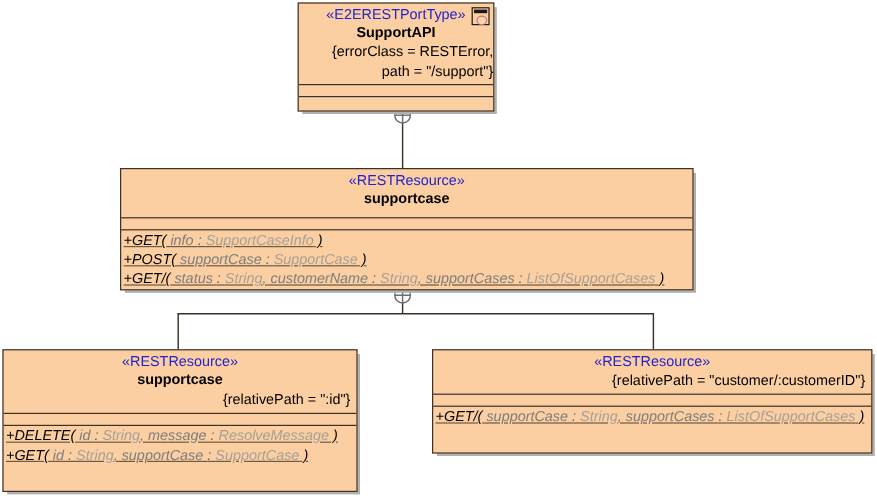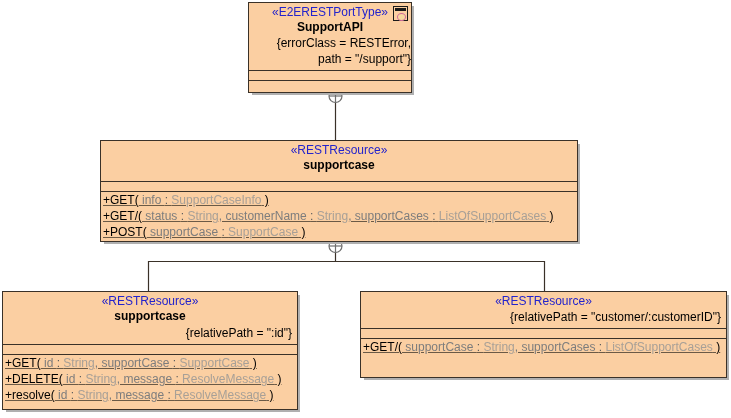--- a/index.html
+++ b/index.html
@@ -55,21 +55,21 @@
   .props{
     display:block;
     text-align:right;
     font-size:12px;
     line-height:16px;
     color:#000;
     padding-left:1px;
     white-space:nowrap;
   }
   .sep{border-top:1px solid #3a3128;}
-  .compartment{padding:0;}
+  .compartment{padding:0;font-style:italic;}
   .compartment.empty{height:9px;}
   .op{
     font-size:12px;
     line-height:16px;
     color:#000;
     white-space:nowrap;
     padding-left:2px;
     border-bottom:0;
   }
   .op .u{
@@ -151,47 +151,44 @@
       <span class="cname">supportcase</span>
     </div>
 
     <div class="sep compartment empty"></div>
 
     <div class="sep compartment">
       <div class="op oprow">
         <span class="u"><span class="nm">+GET(</span><span class="pn"> info </span><span class="pp">: </span><span class="ty">SupportCaseInfo</span><span class="nm"> )</span></span>
       </div>
       <div class="op oprow">
+        <span class="u"><span class="nm">+POST(</span><span class="pn"> supportCase </span><span class="pp">: </span><span class="ty">SupportCase</span><span class="nm"> )</span></span>
+      </div>
+      <div class="op oprow">
         <span class="u"><span class="nm">+GET/(</span><span class="pn"> status </span><span class="pp">: </span><span class="ty">String</span><span class="pn">, customerName </span><span class="pp">: </span><span class="ty">String</span><span class="pn">, supportCases </span><span class="pp">: </span><span class="ty">ListOfSupportCases</span><span class="nm"> )</span></span>
-      </div>
-      <div class="op oprow">
-        <span class="u"><span class="nm">+POST(</span><span class="pn"> supportCase </span><span class="pp">: </span><span class="ty">SupportCase</span><span class="nm"> )</span></span>
       </div>
     </div>
   </div>
 
   <div class="uml" id="box-supportcase" style="left:2px;top:291px;width:296px;height:119px;">
 
     <div class="hdr">
       <span class="stereo">«RESTResource»</span>
       <span class="cname">supportcase</span>
       <span class="taglist">{relativePath = ":id"}</span>
     </div>
 
     <div class="sep compartment empty"></div>
 
     <div class="sep compartment">
       <div class="op oprow">
+        <span class="u"><span class="nm">+DELETE(</span><span class="pn"> id </span><span class="pp">: </span><span class="ty">String</span><span class="pn">, message </span><span class="pp">: </span><span class="ty">ResolveMessage</span><span class="nm"> )</span></span>
+      </div>
+      <div class="op oprow">
         <span class="u"><span class="nm">+GET(</span><span class="pn"> id </span><span class="pp">: </span><span class="ty">String</span><span class="pn">, supportCase </span><span class="pp">: </span><span class="ty">SupportCase</span><span class="nm"> )</span></span>
-      </div>
-      <div class="op oprow">
-        <span class="u"><span class="nm">+DELETE(</span><span class="pn"> id </span><span class="pp">: </span><span class="ty">String</span><span class="pn">, message </span><span class="pp">: </span><span class="ty">ResolveMessage</span><span class="nm"> )</span></span>
-      </div>
-      <div class="op oprow">
-        <span class="u"><span class="nm">+resolve(</span><span class="pn"> id </span><span class="pp">: </span><span class="ty">String</span><span class="pn">, message </span><span class="pp">: </span><span class="ty">ResolveMessage</span><span class="nm"> )</span></span>
       </div>
     </div>
   </div>
 
   <div class="uml" id="box-customer" style="left:360px;top:291px;width:367px;height:87px;">
 
     <div class="hdr">
       <span class="stereo">«RESTResource»</span>
       <span class="taglist">{relativePath = "customer/:customerID"}</span>
     </div>

